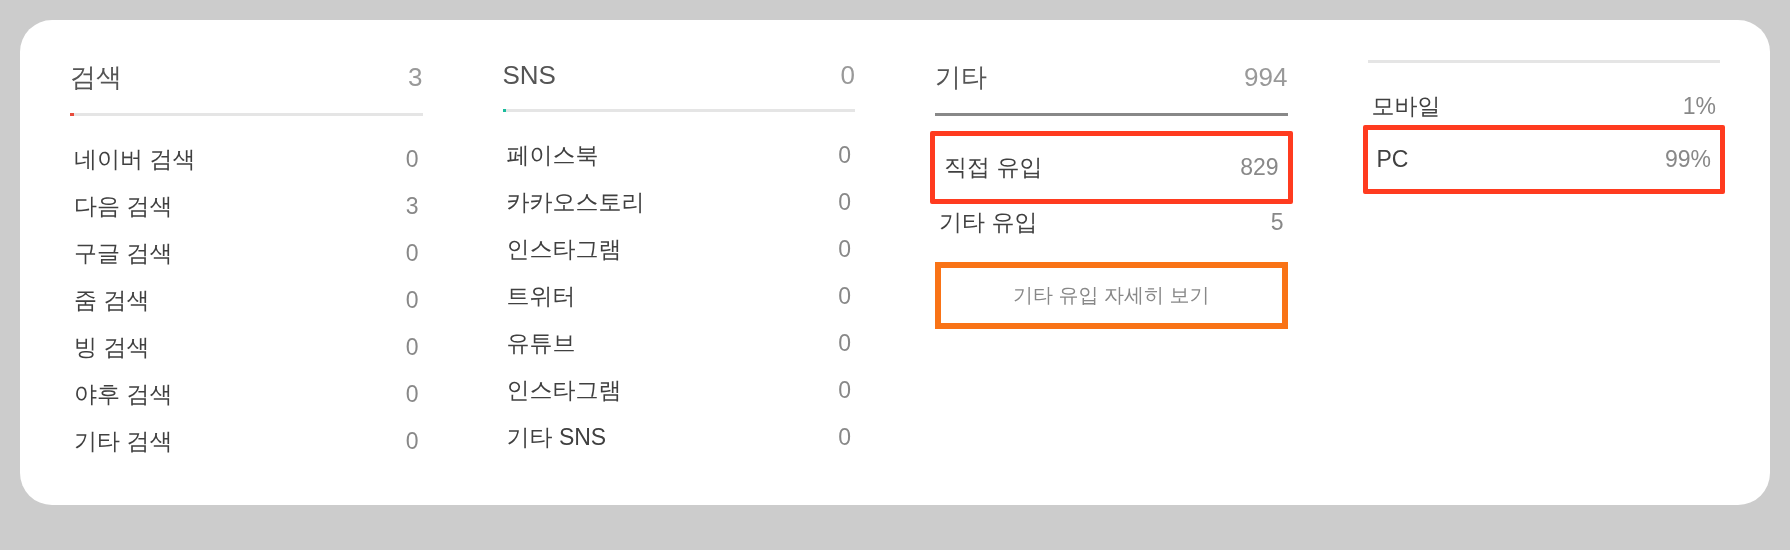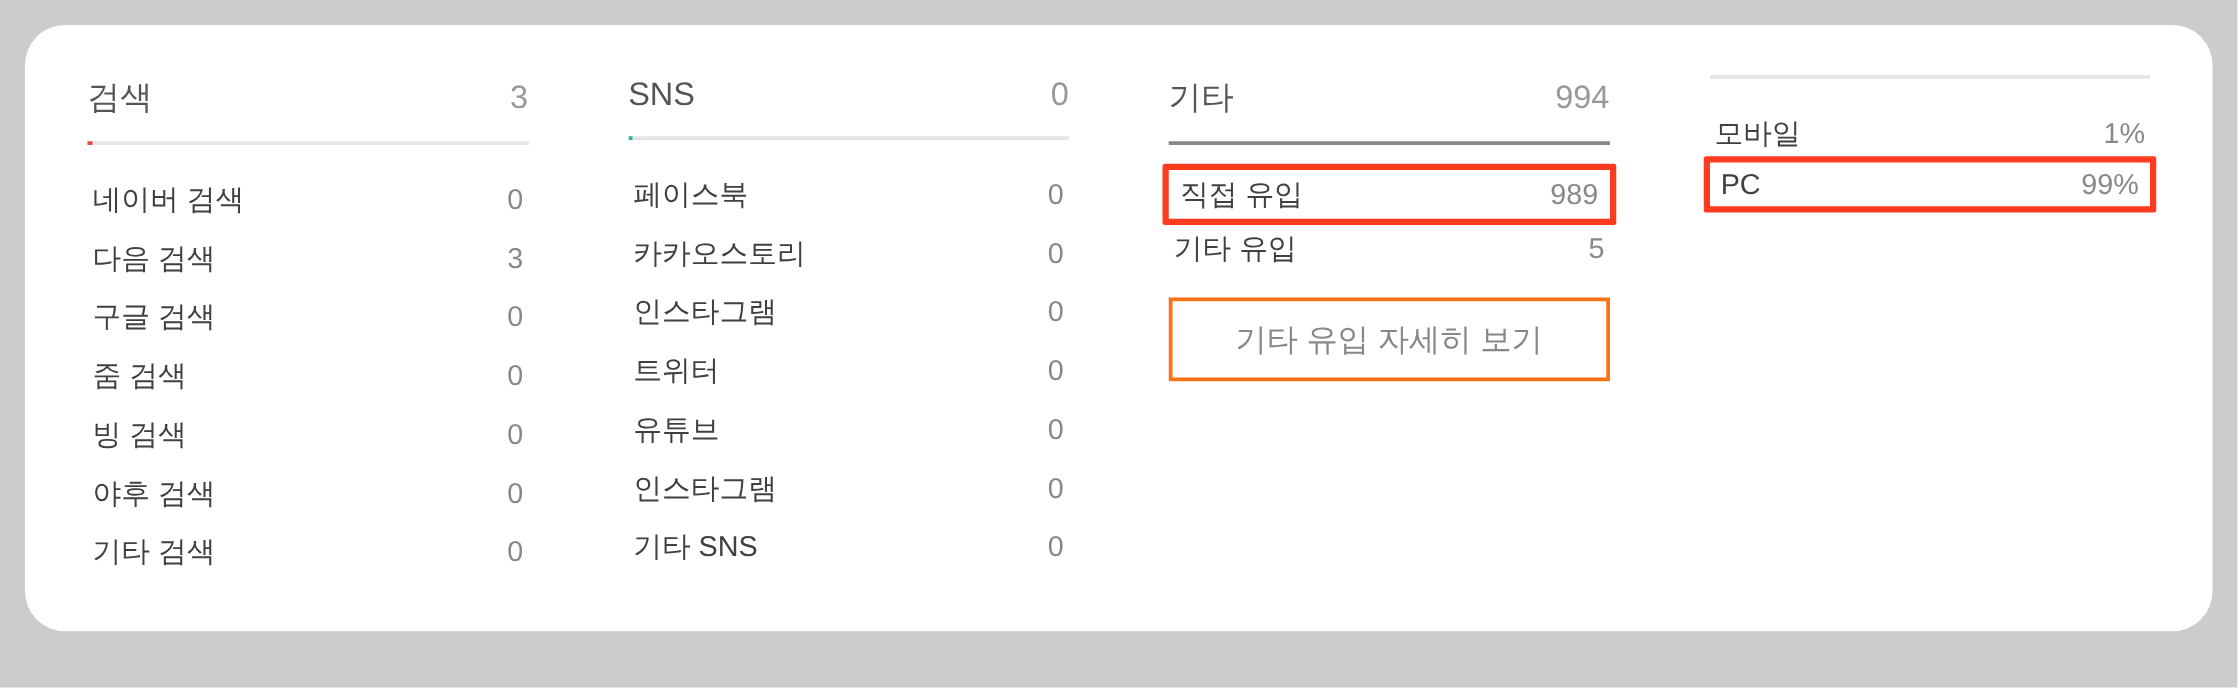--- a/index.html
+++ b/index.html
@@ -70,29 +70,29 @@
     .row-label {
       color: #404040;
     }
     .row-value {
       color: #888;
     }
     .highlight {
       border: 5px solid #ff3b1f;
       border-radius: 2px;
       margin: -5px;
-      padding: 4px 9px;
+      padding: 16px 9px;
     }
     .detail-btn {
       margin-top: 16px;
       padding: 14px 20px;
-      border: 3px solid #f97316;
+      border: 6px solid #f97316;
       background: #fff;
       color: #888;
-      font-size: 25px;
+      font-size: 20px;
       text-align: center;
       cursor: pointer;
       width: 100%;
     }
   </style>
 </head>
 <body>
 
 <div class="card">
 
@@ -180,21 +180,21 @@
     <div class="col-header">
       <span class="col-title">기타</span>
       <span class="col-total">994</span>
     </div>
     <div class="col-bar">
       <div class="col-bar-fill full"></div>
     </div>
     <div class="rows">
       <div class="row highlight">
         <span class="row-label">직접 유입</span>
-        <span class="row-value">989</span>
+        <span class="row-value">829</span>
       </div>
       <div class="row">
         <span class="row-label">기타 유입</span>
         <span class="row-value">5</span>
       </div>
     </div>
     <button class="detail-btn">기타 유입 자세히 보기</button>
   </div>
 
   <div class="column">

